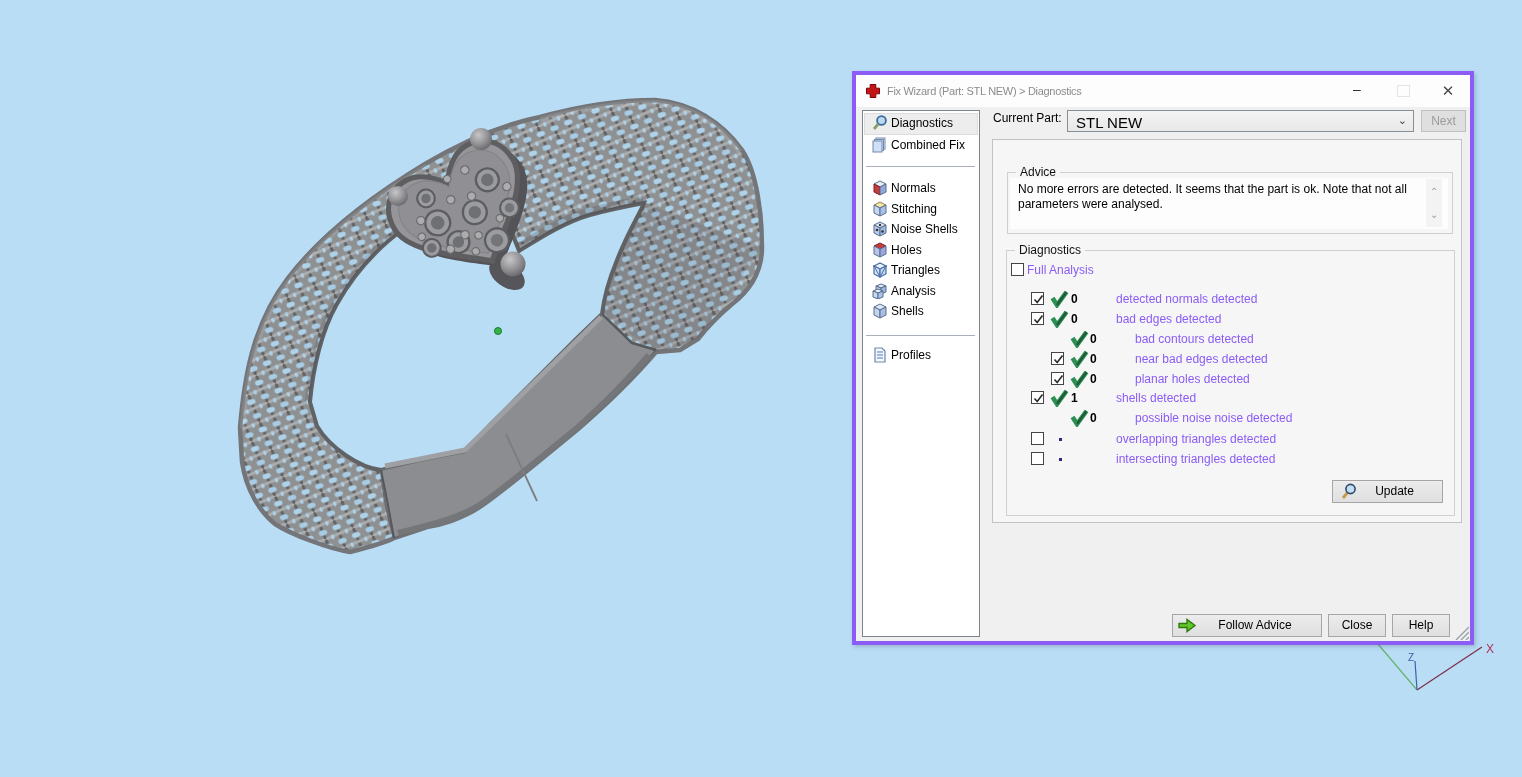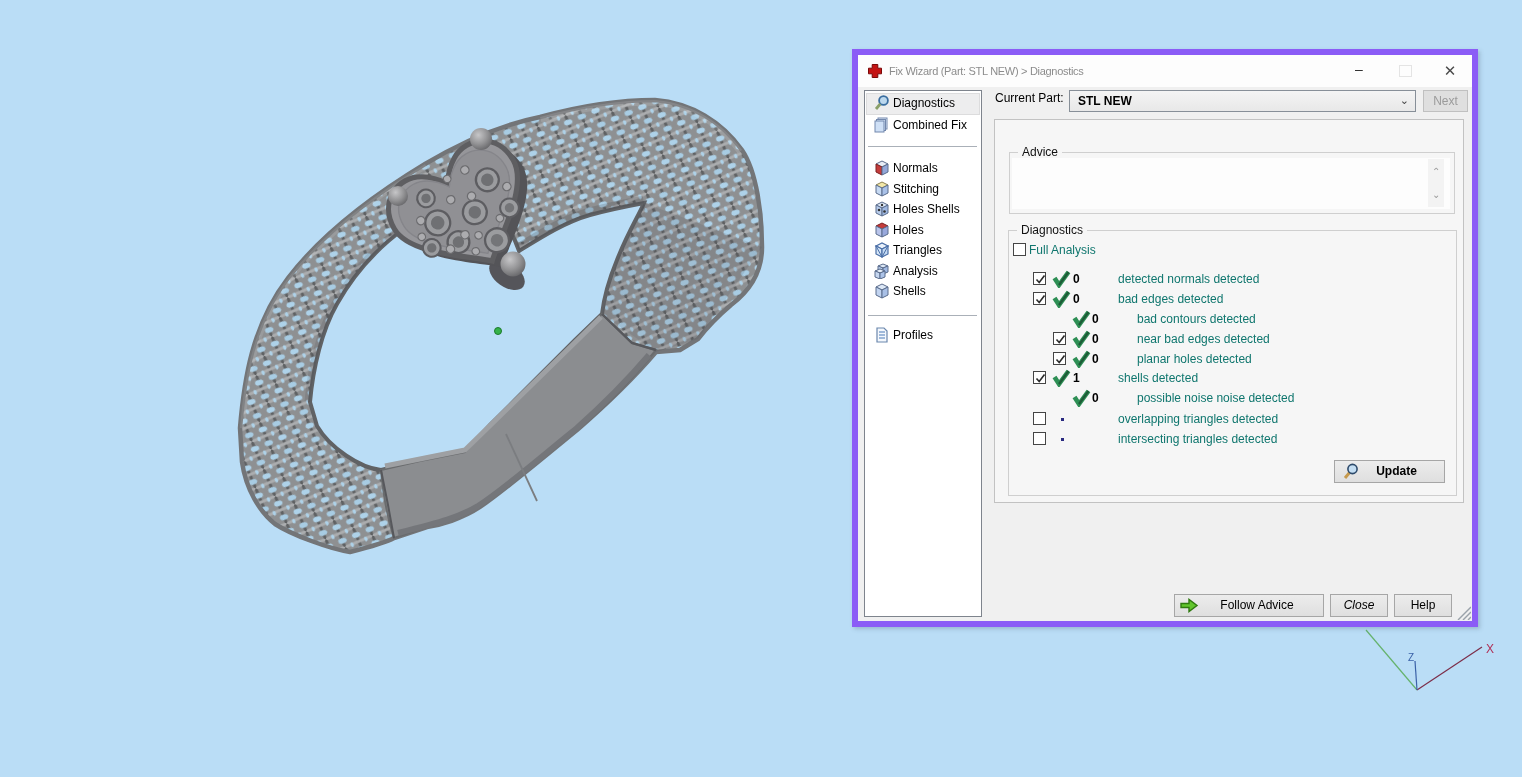--- a/index.html
+++ b/index.html
@@ -1,36 +1,36 @@
 <!DOCTYPE html>
 <html><head>
 <meta charset="utf-8">
 <style>
   html,body{margin:0;padding:0;}
   body{width:1522px;height:777px;overflow:hidden;position:relative;
        font-family:"Liberation Sans", sans-serif;
        background:#baddf6;}
   .abs{position:absolute;}
   
-  #dlg{left:852px;top:49px;width:614px;height:566px;background:#f0f0f0;
-       border:6px solid #8b5cf6;box-shadow:2px 2px 4px rgba(60,80,100,.25);}
+  #dlg{left:852px;top:71px;width:614px;height:566px;background:#f0f0f0;
+       border:4px solid #8b5cf6;box-shadow:2px 2px 4px rgba(60,80,100,.25);}
   #titlebar{position:absolute;left:0;top:0;width:100%;height:32px;background:#fdfdfd;}
   #title{position:absolute;left:31px;top:0;height:32px;line-height:33px;font-size:11px;letter-spacing:-0.3px;color:#8c8c8c;}
   .winbtn{position:absolute;top:0;height:32px;width:34px;text-align:center;line-height:32px;}
   #listbox{position:absolute;left:6px;top:35px;width:116px;height:525px;background:#fff;border:1px solid #7e848d;}
   .li{position:absolute;left:2px;width:111px;height:20px;font-size:12px;color:#000;}
   .li .txt{position:absolute;left:26px;top:3px;}
   .li svg{position:absolute;left:7px;top:2px;}
   .sep{position:absolute;left:3px;width:109px;border-top:1px solid #aab0b8;}
   .gb{position:absolute;border:1px solid #cfcfcf;background:transparent;}
   .gb>.lbl{position:absolute;left:8px;top:-8px;background:#f6f6f6;padding:0 4px;font-size:12px;color:#111;}
   .btn{position:absolute;background:linear-gradient(180deg,#ececec,#dfdfdf);border:1px solid #a6a6a6;
        font-size:12px;color:#000;text-align:center;}
   .cb{position:absolute;width:11px;height:11px;background:#fff;border:1px solid #454545;}
-  .rowlbl{position:absolute;font-size:12px;color:#0f766e;white-space:nowrap;}
+  .rowlbl{position:absolute;font-size:12px;color:#8b5cf6;white-space:nowrap;}
   .num{position:absolute;font-size:12px;font-weight:bold;color:#000;}
   .chev{color:#9a9a9a;font-size:10px;}
 </style>
 </head>
 <body>
 
 <svg class="abs" style="left:0;top:0" width="1522" height="777" viewBox="0 0 1522 777">
   <defs>
     <pattern id="lat" width="21" height="21" patternUnits="userSpaceOnUse" patternTransform="rotate(22)">
       <rect width="21" height="21" fill="#8e9092"></rect>
@@ -205,21 +205,21 @@
       </div>
       <div class="li" style="top:108px">
         <svg width="16" height="16" viewBox="0 0 16 16">
           <polygon points="2,4 8,1 14,4 8,7" fill="#dde8f6" stroke="#5a6c8c" stroke-width="1"></polygon>
           <polygon points="2,4 8,7 8,15 2,12" fill="#b9cdec" stroke="#5a6c8c" stroke-width="1"></polygon>
           <polygon points="14,4 8,7 8,15 14,12" fill="#9fb8e2" stroke="#5a6c8c" stroke-width="1"></polygon>
           <circle cx="5" cy="9" r="1.3" fill="#333"></circle>
           <circle cx="10.5" cy="10.5" r="1.3" fill="#333"></circle>
           <circle cx="8" cy="4" r="1.2" fill="#333"></circle>
         </svg>
-        <span class="txt">Holes Shells</span>
+        <span class="txt">Noise Shells</span>
       </div>
       <div class="li" style="top:128.5px">
         <svg width="16" height="16" viewBox="0 0 16 16">
           <polygon points="2,4 8,1 14,4 8,7" fill="#c43c3c" stroke="#7c2020" stroke-width="1"></polygon>
           <polygon points="2,4 8,7 8,15 2,12" fill="#b9c4ea" stroke="#5a6c8c" stroke-width="1"></polygon>
           <polygon points="14,4 8,7 8,15 14,12" fill="#98a8dc" stroke="#5a6c8c" stroke-width="1"></polygon>
         </svg>
         <span class="txt">Holes</span>
       </div>
       <div class="li" style="top:149px">
@@ -259,30 +259,31 @@
           <line x1="5" y1="11" x2="11" y2="11" stroke="#4a7ab8" stroke-width="1"></line>
         </svg>
         <span class="txt">Profiles</span>
       </div>
       <div class="sep" style="top:55px"></div>
       <div class="sep" style="top:224px"></div>
     </div>
 
   <div class="abs" style="left:137px;top:33px;height:20px;line-height:20px;font-size:12px;color:#000;">Current Part:</div>
   <div class="abs" style="left:211px;top:35px;width:345px;height:20px;background:linear-gradient(180deg,#f4f4f4,#e8e8e8);border:1px solid #878f98;">
-     <span style="position:absolute;left:8px;top:3px;font-size:12px;font-weight:bold;">STL NEW</span>
+     <span style="position:absolute;left:8px;top:3px;font-size:15px;">STL NEW</span>
      <span style="position:absolute;right:6px;top:3px;color:#444;font-size:11px;">⌄</span>
   </div>
   <div class="btn" style="left:565px;top:35px;width:43px;height:20px;line-height:20px;background:#dfdfdf;border-color:#c0c0c0;color:#9b9b9b;">Next</div>
 
   <div class="abs" style="left:136px;top:64px;width:468px;height:382px;background:#f6f6f6;border:1px solid #c2c2c2;"></div>
 
   <div class="gb" style="left:151px;top:97px;width:444px;height:60px;">
     <div class="lbl">Advice</div>
     <div class="abs" style="left:2px;top:5px;width:438px;height:51px;background:#fdfdfd;"></div>
+    <div class="abs" style="left:10px;top:9px;font-size:12px;color:#000;line-height:15px;">No more errors are detected. It seems that the part is ok. Note that not all<br>parameters were analysed.</div>
     <div class="abs" style="right:10px;top:6px;width:16px;height:48px;background:#f3f3f3;text-align:center;">
       <div class="chev" style="position:absolute;top:7px;left:4px;">⌃</div>
       <div class="chev" style="position:absolute;bottom:7px;left:4px;">⌄</div>
     </div>
   </div>
 
   <div class="gb" style="left:150px;top:175px;width:447px;height:264px;">
     <div class="lbl">Diagnostics</div>
   </div>
   <div id="rows" class="abs" style="left:0;top:0;width:614px;height:566px;">
@@ -356,35 +357,35 @@
       <div class="num" style="left:234px;top:336px;">0</div>
       <div class="rowlbl" style="left:279px;top:336px;">possible noise noise detected</div>
       <div class="cb" style="left:175px;top:357px;"></div>
       <div style="position:absolute;left:203px;top:363px;width:3px;height:3px;background:#2a2a80;"></div>
       <div class="rowlbl" style="left:260px;top:357px;">overlapping triangles detected</div>
       <div class="cb" style="left:175px;top:377px;"></div>
       <div style="position:absolute;left:203px;top:383px;width:3px;height:3px;background:#2a2a80;"></div>
       <div class="rowlbl" style="left:260px;top:377px;">intersecting triangles detected</div>
     </div>
 
-  <div class="btn" id="updatebtn" style="left:476px;top:405px;width:109px;height:21px;line-height:21px;font-weight:bold;">
+  <div class="btn" id="updatebtn" style="left:476px;top:405px;width:109px;height:21px;line-height:21px;">
     <svg style="position:absolute;left:8px;top:2px" width="17" height="17" viewBox="0 0 17 17">
       <line x1="7" y1="9" x2="2" y2="15" stroke="#c69a4e" stroke-width="3"></line>
       <circle cx="9.5" cy="6" r="4.6" fill="#c3ddf2" stroke="#2d4a6b" stroke-width="1.6"></circle>
     </svg>
     <span style="padding-left:14px">Update</span>
   </div>
 
   <div class="btn" style="left:316px;top:539px;width:148px;height:21px;line-height:21px;">
     <svg style="position:absolute;left:5px;top:2px" width="19" height="17" viewBox="0 0 19 17">
       <path d="M1,6.5 h8 V2.5 L17,8.5 L9,14.5 v-4 h-8 Z" fill="#62c62d" stroke="#2f7a10" stroke-width="1.4"></path>
     </svg>
     <span style="padding-left:16px">Follow Advice</span>
   </div>
-  <div class="btn" style="left:472px;top:539px;width:56px;height:21px;line-height:21px;font-style:italic;">Close</div>
+  <div class="btn" style="left:472px;top:539px;width:56px;height:21px;line-height:21px;">Close</div>
   <div class="btn" style="left:536px;top:539px;width:56px;height:21px;line-height:21px;">Help</div>
 
   <svg class="abs" style="right:1px;bottom:1px" width="14" height="14" viewBox="0 0 14 14">
     <g stroke="#9aa2aa" stroke-width="1.4">
       <line x1="14" y1="1" x2="1" y2="14"></line>
         <line x1="14" y1="6" x2="6" y2="14"></line>
         <line x1="14" y1="11" x2="11" y2="14"></line>
     </g>
   </svg>
 </div>

